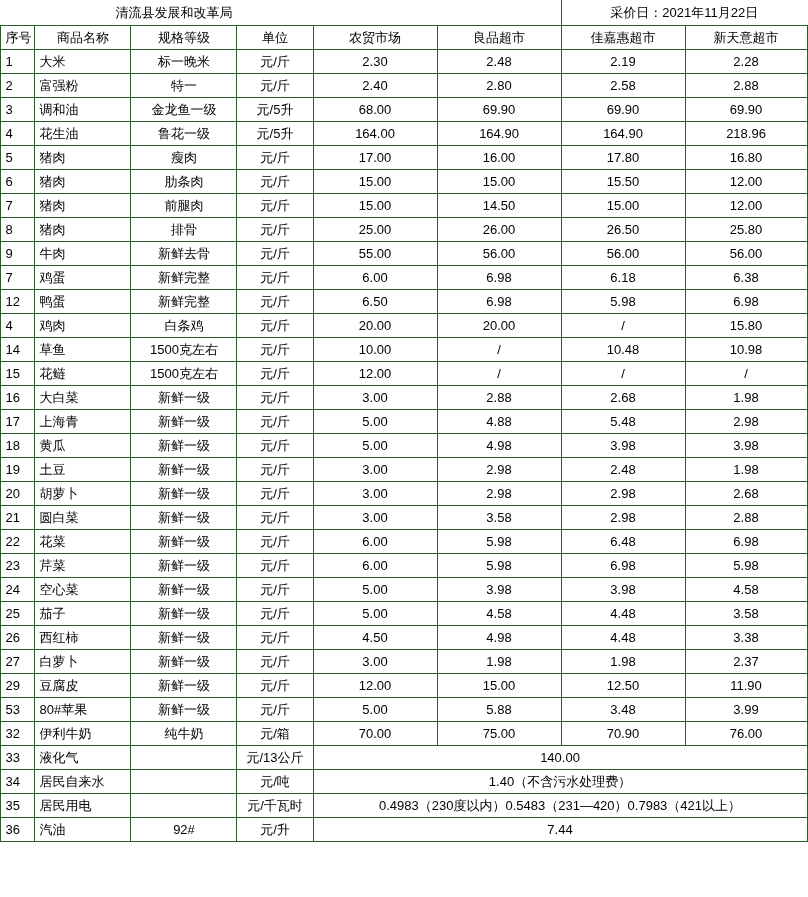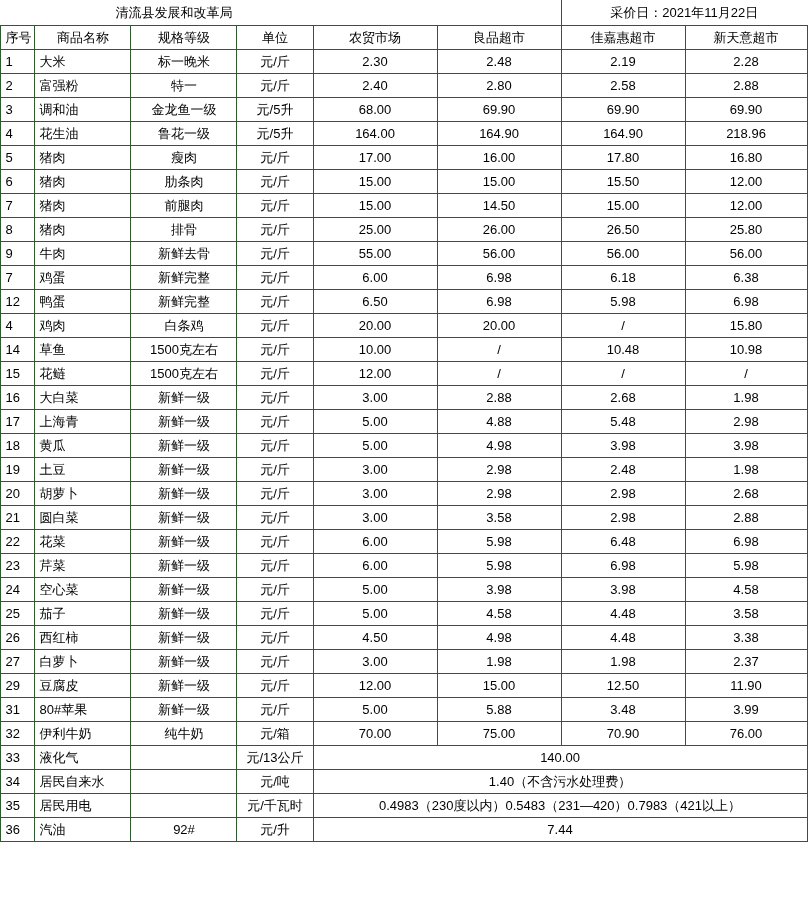--- a/index.html
+++ b/index.html
@@ -359,21 +359,21 @@
           <td class="col-num">29</td>
           <td class="col-name">豆腐皮</td>
           <td class="col-spec">新鲜一级</td>
           <td class="col-unit">元/斤</td>
           <td class="col-mkt">12.00</td>
           <td class="col-mkt">15.00</td>
           <td class="col-mkt">12.50</td>
           <td class="col-mkt">11.90</td>
         </tr>
         <tr>
-          <td class="col-num">31</td>
+          <td class="col-num">53</td>
           <td class="col-name">80#苹果</td>
           <td class="col-spec">新鲜一级</td>
           <td class="col-unit">元/斤</td>
           <td class="col-mkt">5.00</td>
           <td class="col-mkt">5.88</td>
           <td class="col-mkt">3.48</td>
           <td class="col-mkt">3.99</td>
         </tr>
         <tr>
           <td class="col-num">32</td>

